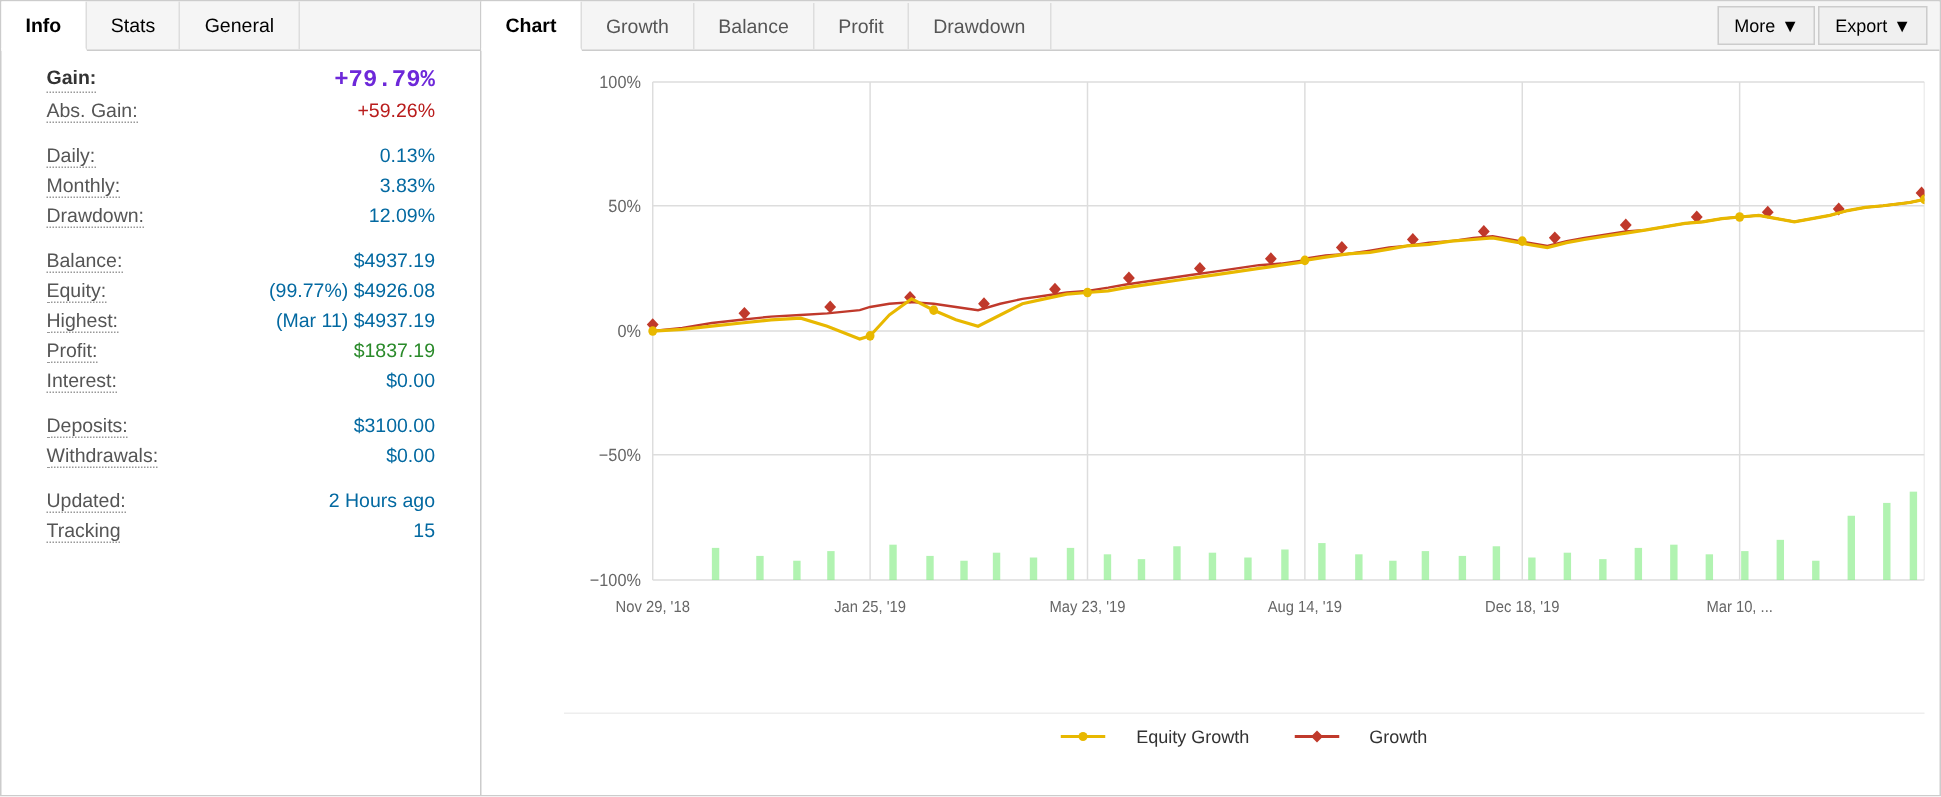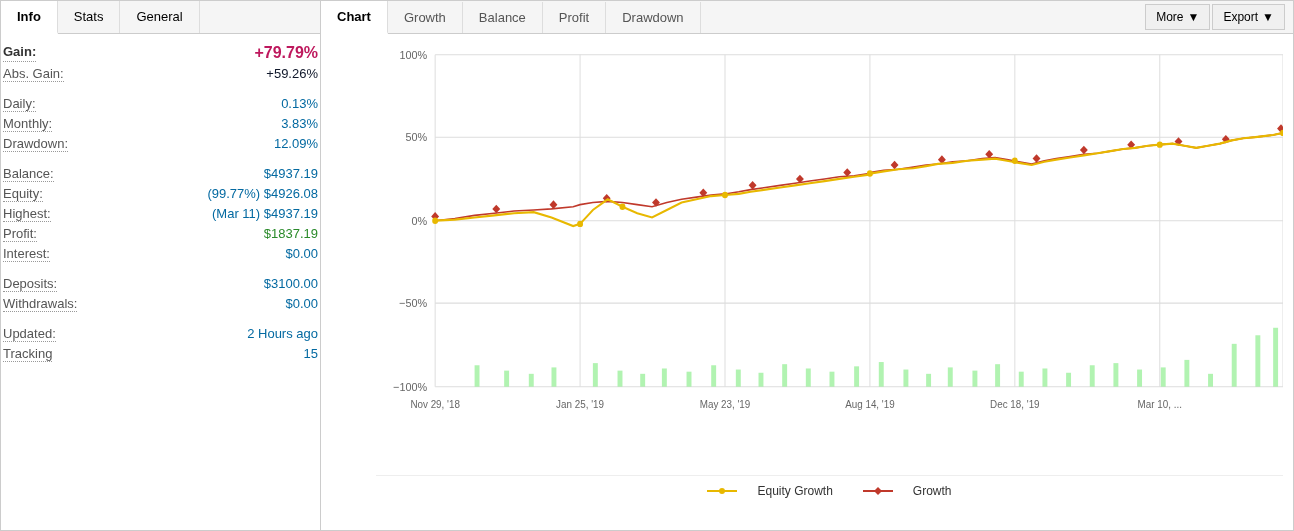--- a/index.html
+++ b/index.html
@@ -4,26 +4,26 @@
   <style>
     * { box-sizing: border-box; margin: 0; padding: 0; }
     body { font-family: Arial, sans-serif; font-size: 13px; background: #fff; color: #333; }
     .container { display: flex; width: 1294px; height: 531px; border: 1px solid #ccc; }
 
     
     .left-panel { width: 320px; border-right: 1px solid #ccc; display: flex; flex-direction: column; }
     .tabs-header { display: flex; border-bottom: 1px solid #ccc; background: #f5f5f5; }
     .tab { padding: 8px 16px; cursor: pointer; font-size: 13px; color: #000000; border-right: 1px solid #ddd; }
     .tab.active { background: #fff; color: #000; font-weight: bold; border-bottom: 2px solid #fff; margin-bottom: -1px; }
-    .info-content { padding: 10px 2px; flex: 1; overflow: auto; }
+    .info-content { padding: 10px 30px; flex: 1; overflow: auto; }
     .info-row { display: flex; justify-content: space-between; margin-bottom: 4px; }
     .info-label { color: #555; border-bottom: 1px dotted #999; cursor: default; }
     .info-label.bold { font-weight: bold; color: #333; }
     .info-value { color: #0369a1; }
-    .info-value.green { color: #be185d; font-weight: bold; font-size: 16px; }
+    .info-value.green { color: #6d28d9; font-weight: bold; font-size: 16px; font-family: Liberation Mono, monospace; }
     .info-value.green-sm { color: #2a8a2a; }
     .spacer { height: 10px; }
 
     
     .right-panel { flex: 1; display: flex; flex-direction: column; justify-content: space-between; }
     .chart-tabs { display: flex; align-items: center; border-bottom: 1px solid #ccc; background: #f5f5f5; padding: 0; }
     .chart-tab { padding: 8px 16px; cursor: pointer; font-size: 13px; color: #555; border-right: 1px solid #ddd; }
     .chart-tab.active { background: #fff; color: #000; font-weight: bold; border-bottom: 2px solid #fff; margin-bottom: -1px; }
     .chart-actions { margin-left: auto; display: flex; align-items: center; gap: 2px; padding-right: 8px; }
     .action-btn { padding: 5px 10px; background: #f0f0f0; border: 1px solid #ccc; cursor: pointer; font-size: 12px; display: flex; align-items: center; gap: 4px; }
@@ -47,21 +47,21 @@
       <div class="tab">General</div>
     </div>
     <div class="info-content">
 
       <div class="info-row">
         <span class="info-label bold">Gain:</span>
         <span class="info-value green">+79.79%</span>
       </div>
       <div class="info-row">
         <span class="info-label">Abs. Gain:</span>
-        <span class="info-value green-sm" style="color:#0f172a;">+59.26%</span>
+        <span class="info-value green-sm" style="color:#b91c1c;">+59.26%</span>
       </div>
 
       <div class="spacer"></div>
 
       <div class="info-row">
         <span class="info-label">Daily:</span>
         <span class="info-value">0.13%</span>
       </div>
       <div class="info-row">
         <span class="info-label">Monthly:</span>

